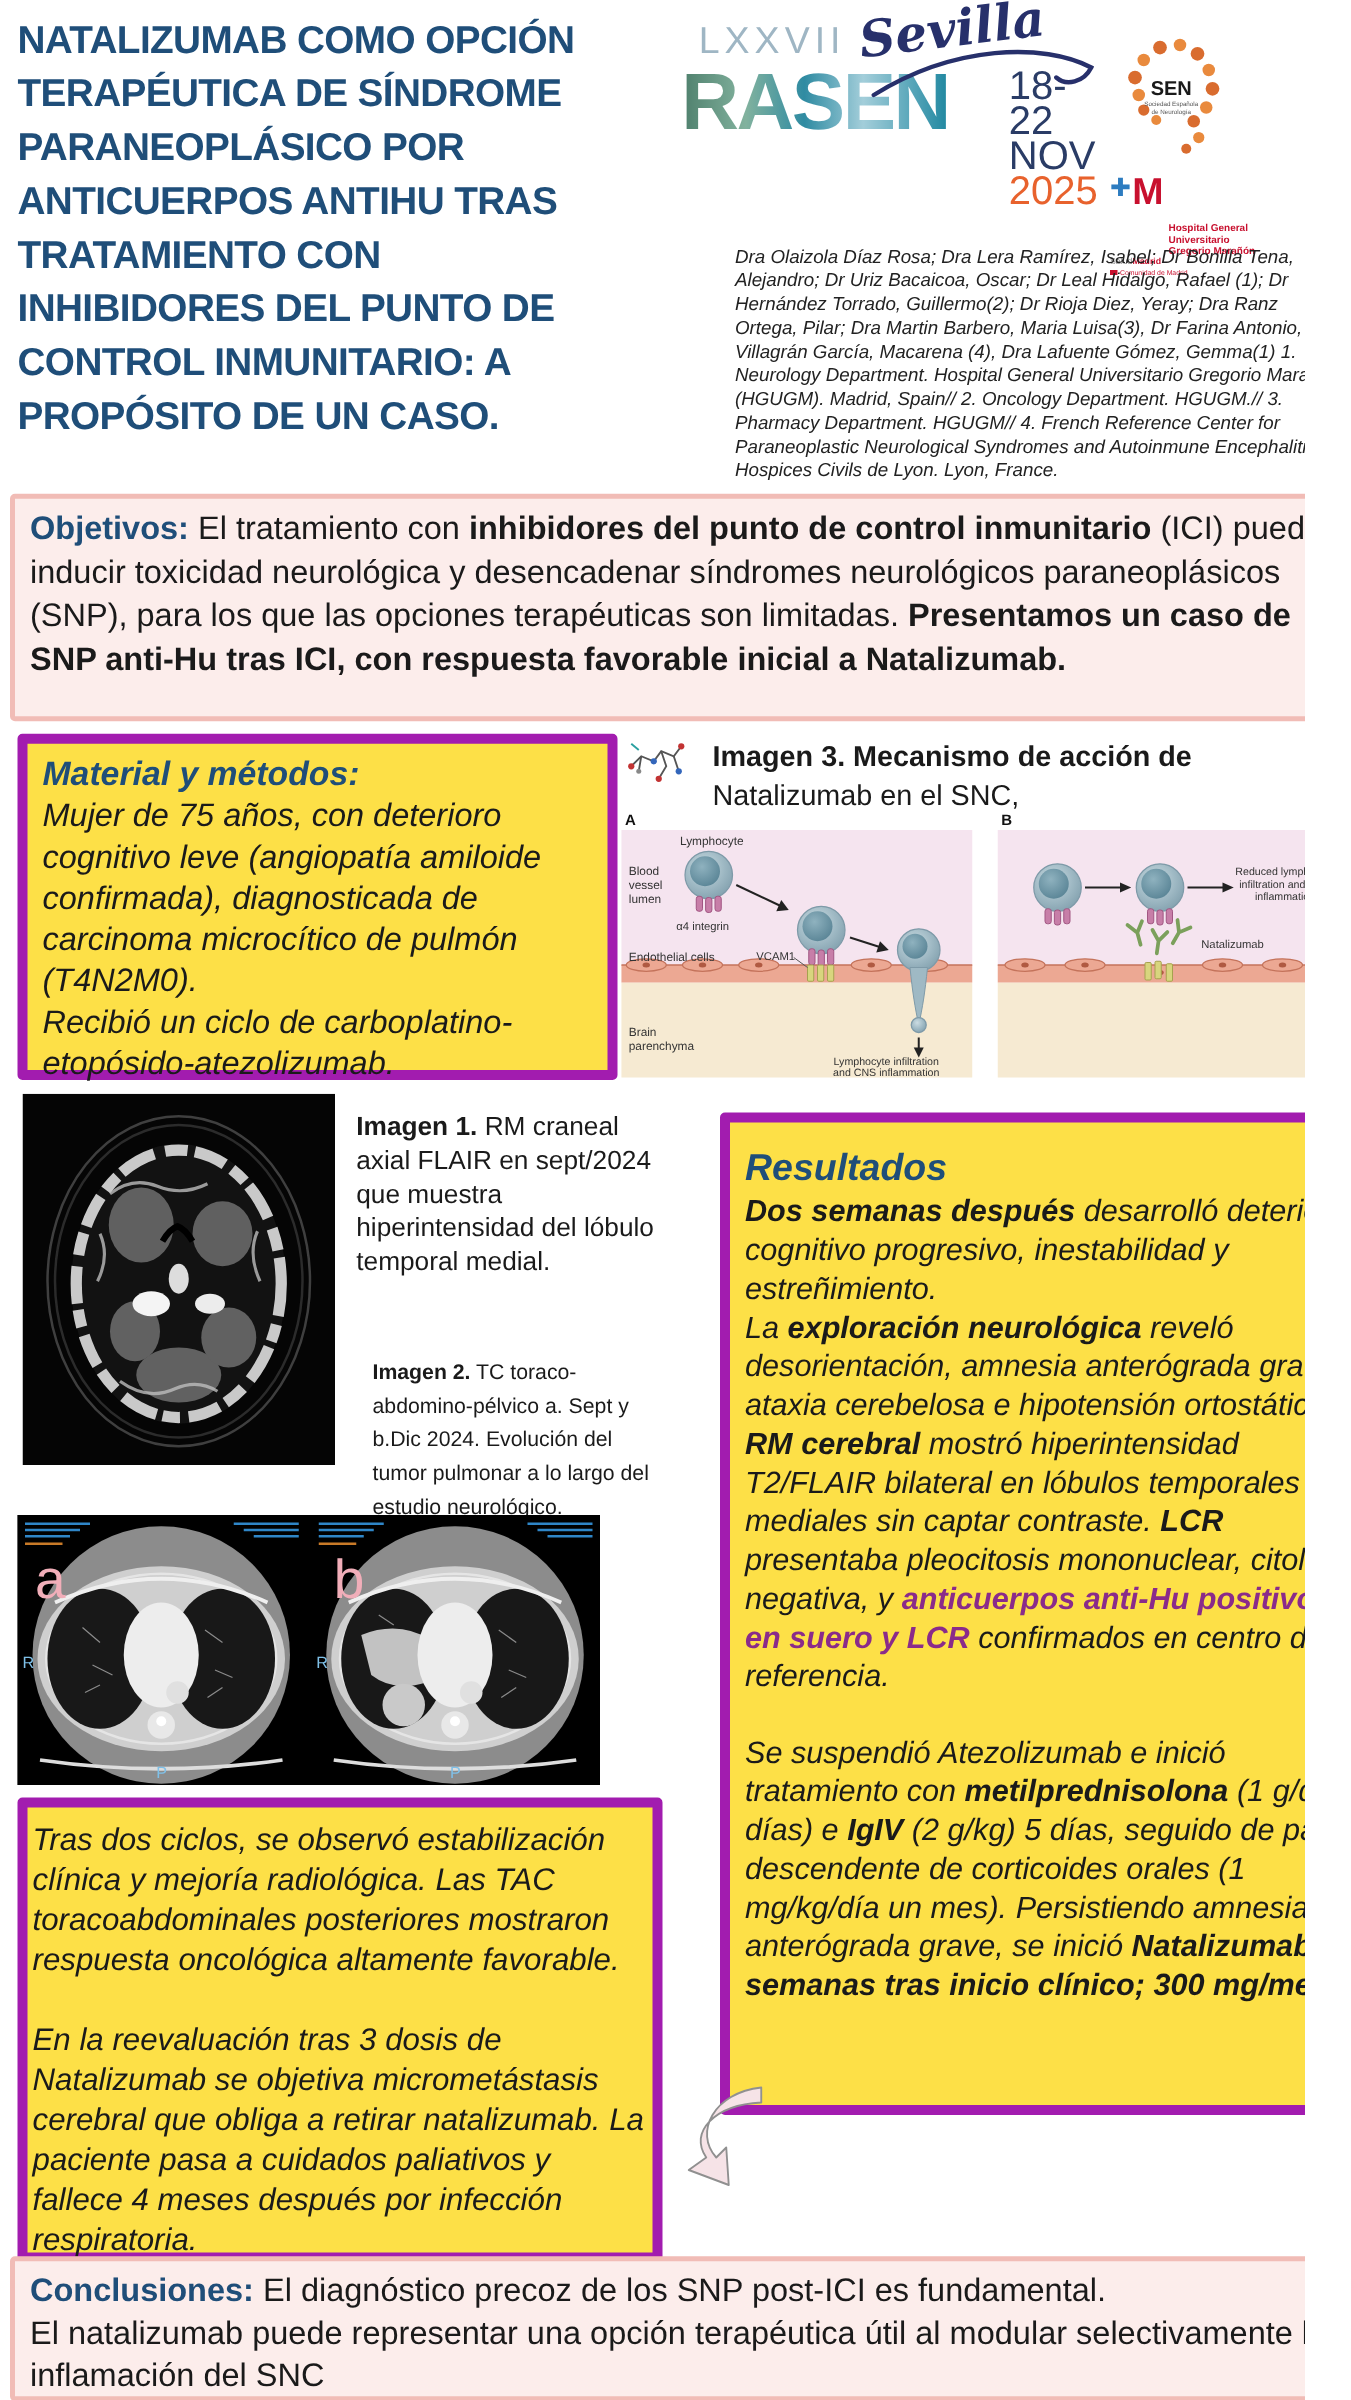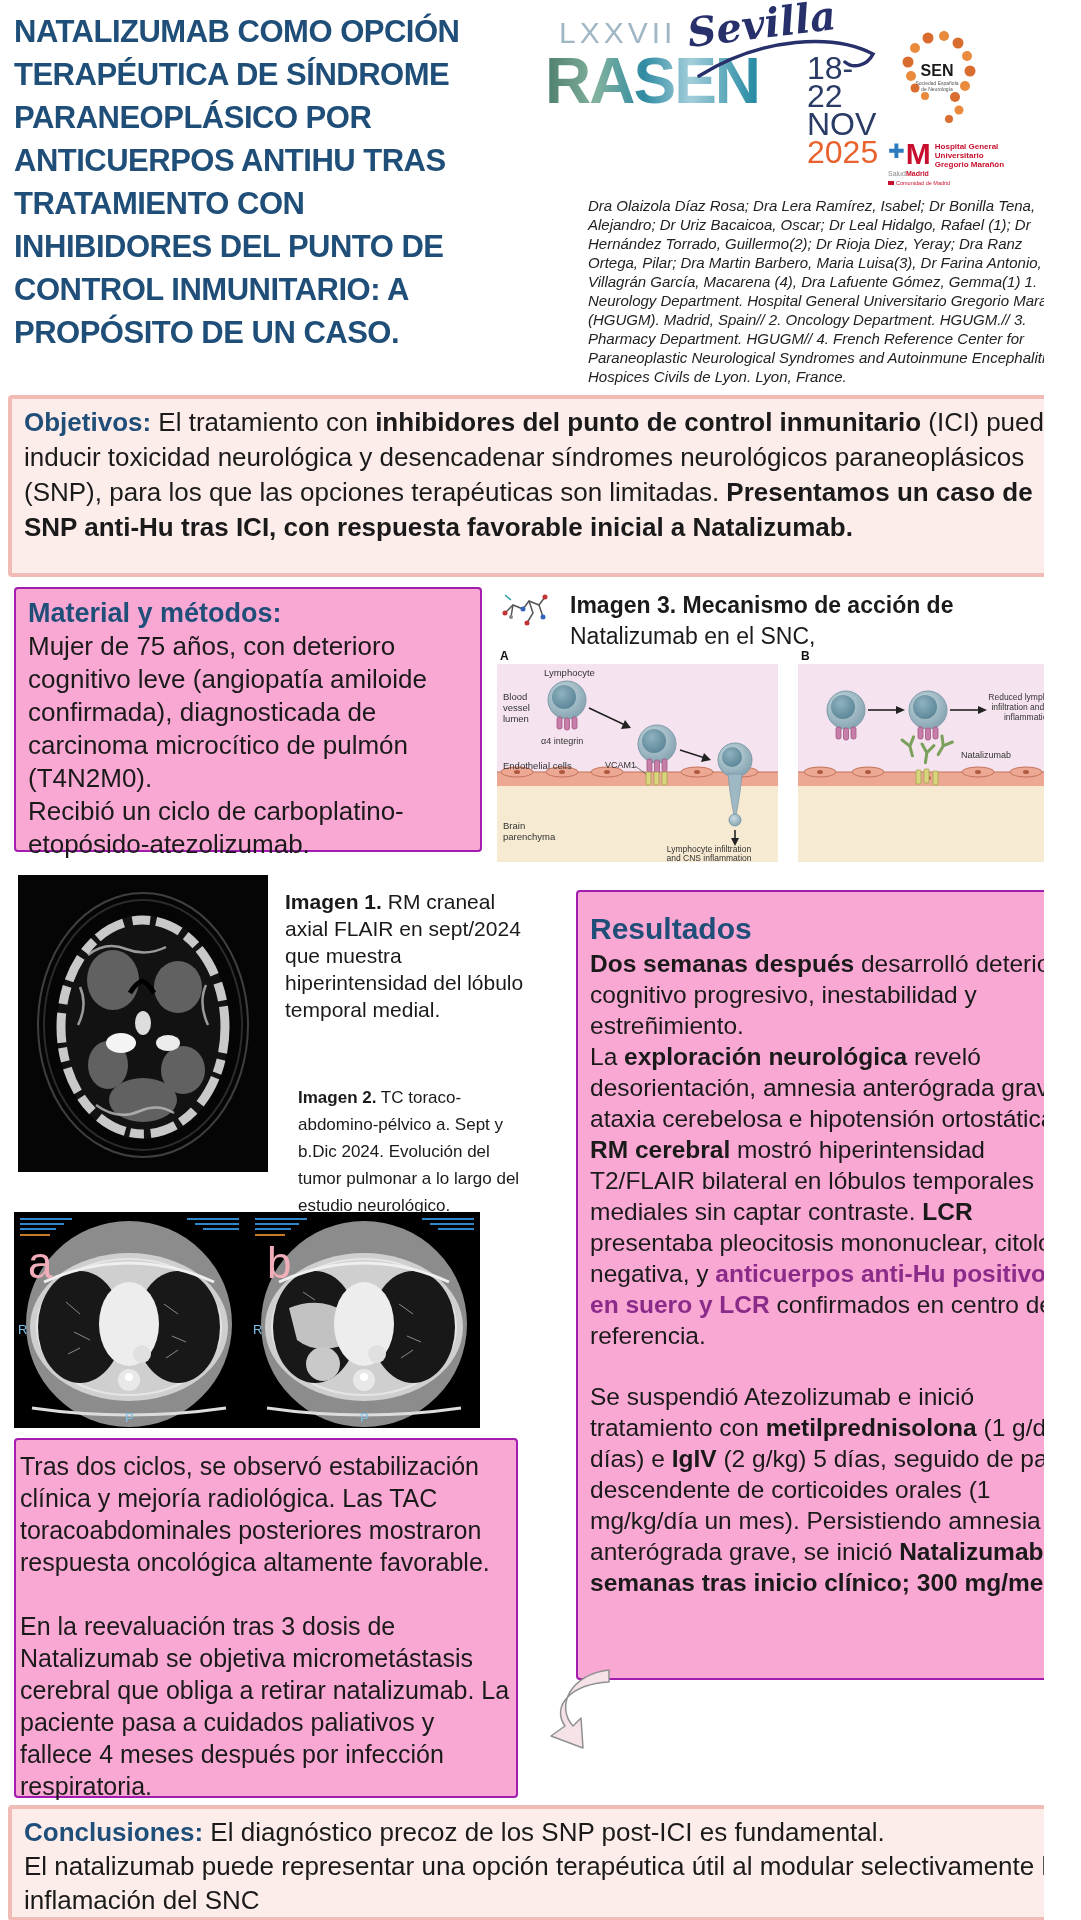--- a/index.html
+++ b/index.html
@@ -24,29 +24,29 @@
   .rasen-city{position:absolute;left:142px;top:-8px;font-family:"DejaVu Serif",serif;font-style:italic;font-weight:700;
       font-size:40px;color:#27306B;transform:rotate(-7deg);}
   .rasen-dates{position:absolute;left:262px;top:46px;font-size:32px;line-height:28px;color:#2A3C66;font-weight:400;}
   .rasen-year{color:#E8622D;}
 
   .sen-logo{left:893px;top:26px;width:84px;height:104px;}
   .hosp-logo{left:888px;top:140px;width:190px;height:62px;font-size:0;}
   .hosp-row{display:flex;align-items:flex-start;}
   .hosp-cross{font-size:20px;color:#2D7CC0;line-height:22px;margin-right:1px;}
   .hosp-m{font-size:30px;line-height:28px;font-weight:800;color:#C8102E;margin-right:4px;}
-  .hosp-name{font-size:8px;line-height:9px;font-weight:700;color:#C8102E;padding-top:2px;}
+  .hosp-name{font-size:8px;line-height:9px;font-weight:700;color:#C8102E;padding-top:2px;margin-top:36px;}
   .hosp-salud{font-size:7px;margin-top:1px;}
   .hosp-salud .g{color:#8A8A8A;} .hosp-salud .r{color:#C8102E;font-weight:700;}
   .hosp-com{font-size:5.5px;color:#C8102E;margin-top:3px;}
   .hosp-com::before{content:"";display:inline-block;width:6px;height:4px;background:#C8102E;margin-right:2px;}
 
   
   .pinkbox{background:#FCEDEB;border:4px solid #F1BCB6;border-radius:4px;}
-  .bluebox{background:#f9a8d4;border:2px solid #a21caf;border-radius:4px;}
+  .bluebox{background:#fde047;border:8px solid #a21caf;border-radius:4px;font-style:italic;}
   .objetivos{left:8px;top:395px;width:1056px;height:162px;padding:6px 12px;font-size:26px;line-height:35px;}
   .material{left:14px;top:587px;width:440px;height:245px;padding:8px 12px;font-size:26px;line-height:33px;}
   .material .hd{color:#1F4E79;font-weight:700;font-size:27px;}
   .resultados{left:542px;top:890px;width:502px;height:750px;padding:18px 12px;font-size:24.5px;line-height:31px;margin-left:34px;}
   .resultados .hd{color:#1F4E79;font-weight:700;font-size:30px;line-height:38px;}
   .resultados p{margin:0;}
   .resultados .gap{margin-top:30px;}
   .followup{left:14px;top:1438px;width:492px;height:336px;padding:10px 4px;font-size:25px;line-height:32px;}
   .followup p{margin:0;}
   .followup .gap{margin-top:32px;}

